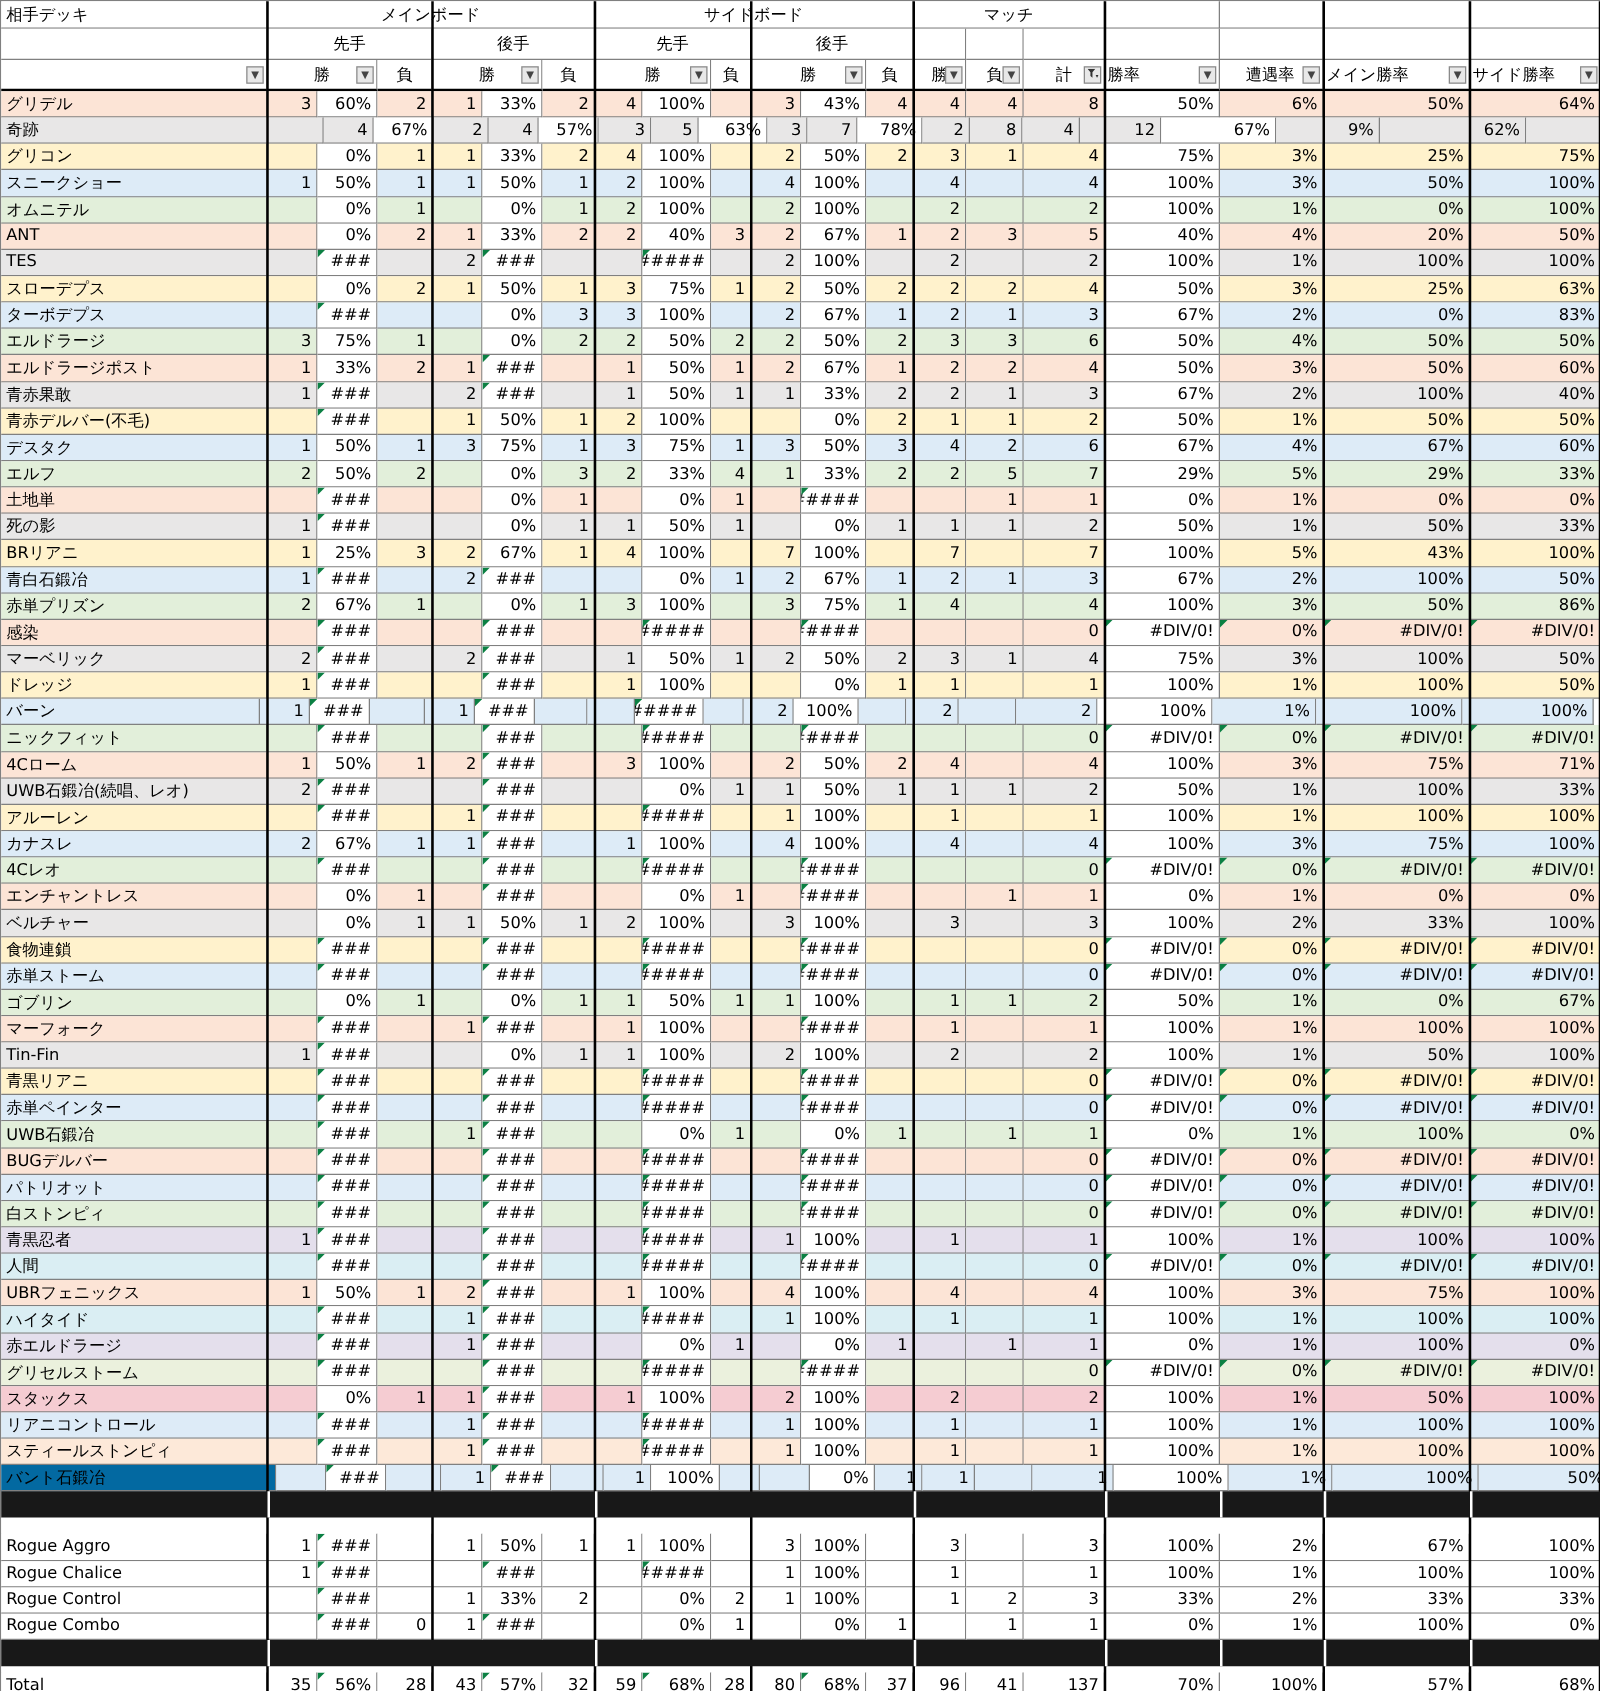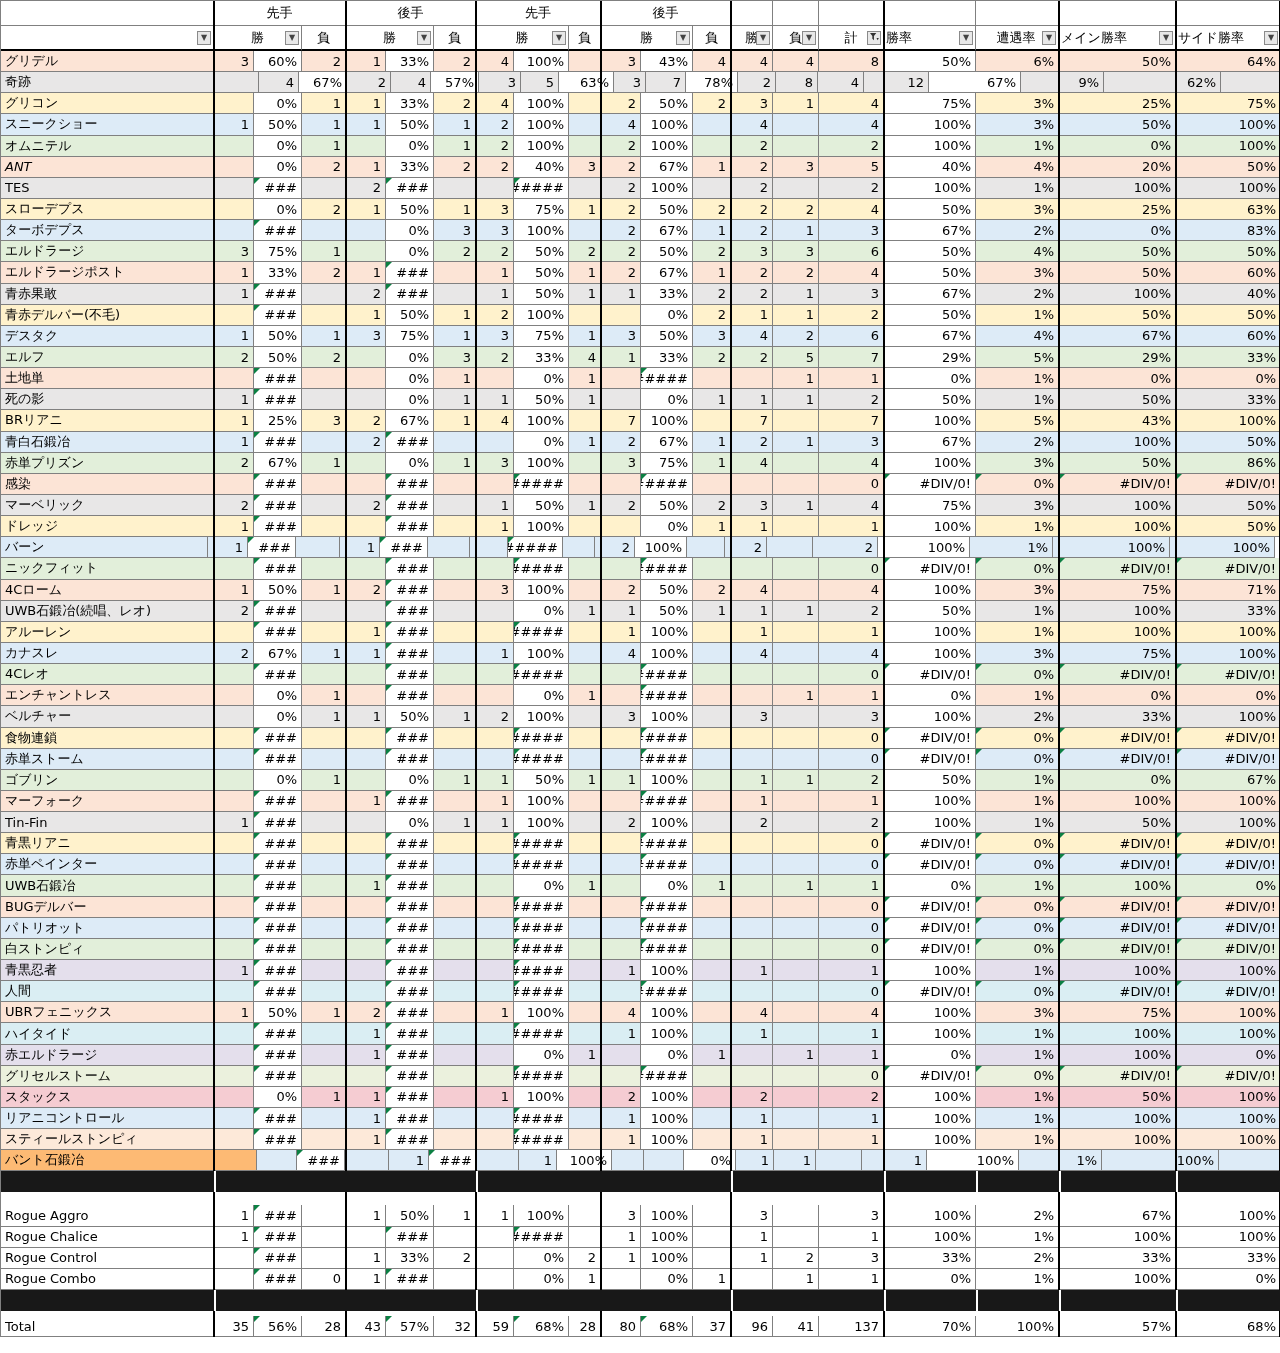--- a/index.html
+++ b/index.html
@@ -22,20 +22,38 @@
   .blackband .bseg { box-sizing:border-box; flex:none; background:#181818; height:100%; position:relative; z-index:2; }
   .blackband .bseg + .bseg { border-left:2px solid #fff; }
   .gaprow { background:#fff; }
   .vline { position:absolute; top:0; width:2px; background:#000; z-index:1; pointer-events:none; }
 </style>
 </head>
 <body>
 
 <div class="sheet" id="sheet">
 
+  <div class="row hrow1">
+    <div class="c nm" style="width:213px">
+        <span>相手デッキ</span>
+      </div>
+    <div class="c hc" style="width:262px">
+        <span>メインボード</span>
+      </div>
+    <div class="c hc" style="width:255px">
+        <span>サイドボード</span>
+      </div>
+    <div class="c hc" style="width:153px">
+        <span>マッチ</span>
+      </div>
+    <div class="c" style="width:92px"></div>
+    <div class="c" style="width:83px"></div>
+    <div class="c" style="width:117px"></div>
+    <div class="c" style="width:105px"></div>
+  </div>
 
   <div class="row hrow2">
     <div class="c" style="width:213px"></div>
     <div class="c hc" style="width:132px">
         <span>先手</span>
       </div>
     <div class="c hc" style="width:130px">
         <span>後手</span>
       </div>
     <div class="c hc" style="width:125px">
@@ -225,21 +243,21 @@
         <div class="c" style="width: 38px; background: rgb(226, 239, 218);"></div>
         <div class="c" style="width: 42px; background: rgb(226, 239, 218);">2</div>
         <div class="c" style="width: 46px; background: rgb(226, 239, 218);"></div>
         <div class="c" style="width: 65px; background: rgb(226, 239, 218);">2</div>
         <div class="c" style="width: 92px; background: rgb(255, 255, 255);">100%</div>
         <div class="c" style="width: 83px; background: rgb(226, 239, 218);">1%</div>
         <div class="c" style="width: 117px; background: rgb(226, 239, 218);">0%</div>
         <div class="c" style="width: 105px; background: rgb(226, 239, 218);">100%</div>
       </div>
       <div class="row">
-        <div class="c nm" style="width: 213px; background: rgb(252, 228, 214); font-style: italic;">ANT</div>
+        <div class="c nm" style="width: 213px; background: rgb(252, 228, 214);">ANT</div>
         <div class="c" style="width: 40px; background: rgb(252, 228, 214);"></div>
         <div class="c" style="width: 48px; background: rgb(255, 255, 255);">0%</div>
         <div class="c" style="width: 44px; background: rgb(252, 228, 214);">2</div>
         <div class="c" style="width: 40px; background: rgb(252, 228, 214);">1</div>
         <div class="c" style="width: 48px; background: rgb(255, 255, 255);">33%</div>
         <div class="c" style="width: 42px; background: rgb(252, 228, 214);">2</div>
         <div class="c" style="width: 38px; background: rgb(252, 228, 214);">2</div>
         <div class="c" style="width: 55px; background: rgb(255, 255, 255);">40%</div>
         <div class="c" style="width: 32px; background: rgb(252, 228, 214);">3</div>
         <div class="c" style="width: 40px; background: rgb(252, 228, 214);">2</div>
@@ -1259,21 +1277,21 @@
         <div class="c" style="width: 38px; background: rgb(253, 233, 217);"></div>
         <div class="c" style="width: 42px; background: rgb(253, 233, 217);">1</div>
         <div class="c" style="width: 46px; background: rgb(253, 233, 217);"></div>
         <div class="c" style="width: 65px; background: rgb(253, 233, 217);">1</div>
         <div class="c" style="width: 92px; background: rgb(255, 255, 255);">100%</div>
         <div class="c" style="width: 83px; background: rgb(253, 233, 217);">1%</div>
         <div class="c" style="width: 117px; background: rgb(253, 233, 217);">100%</div>
         <div class="c" style="width: 105px; background: rgb(253, 233, 217);">100%</div>
       </div>
       <div class="row">
-        <div class="c nm" style="width: 256px; background: #fdba74;">バント石鍛冶</div>
+        <div class="c nm" style="width: 220px; background: #0369a1;">バント石鍛冶</div>
         <div class="c" style="width: 40px; background: rgb(221, 235, 247);"></div>
         <div class="c" style="width: 48px; background: rgb(255, 255, 255);">###<span class="tri"></span></div>
         <div class="c" style="width: 44px; background: rgb(221, 235, 247);"></div>
         <div class="c" style="width: 40px; background: rgb(221, 235, 247);">1</div>
         <div class="c" style="width: 48px; background: rgb(255, 255, 255);">###<span class="tri"></span></div>
         <div class="c" style="width: 42px; background: rgb(221, 235, 247);"></div>
         <div class="c" style="width: 38px; background: rgb(221, 235, 247);">1</div>
         <div class="c" style="width: 55px; background: rgb(255, 255, 255);">100%</div>
         <div class="c" style="width: 32px; background: rgb(221, 235, 247);"></div>
         <div class="c" style="width: 40px; background: rgb(221, 235, 247);"></div>

